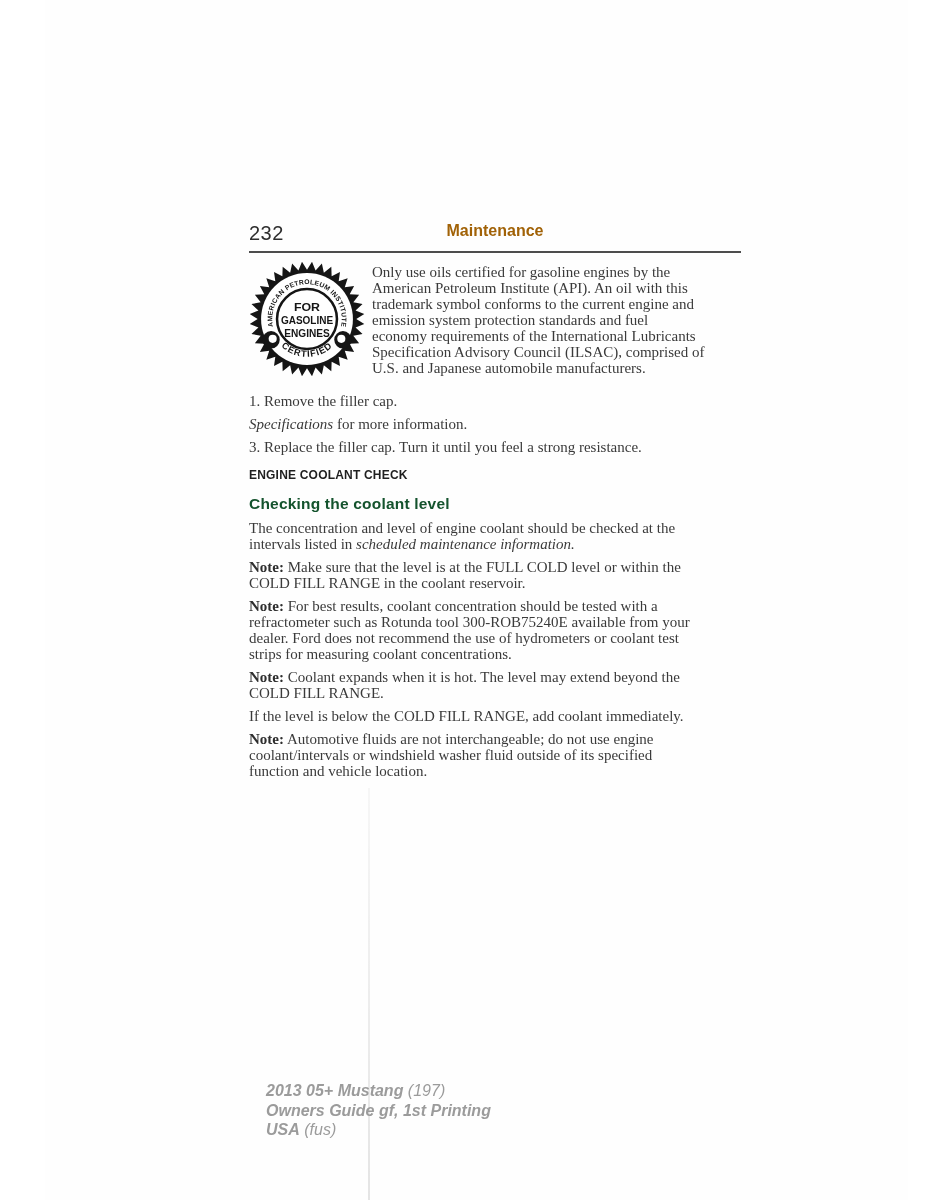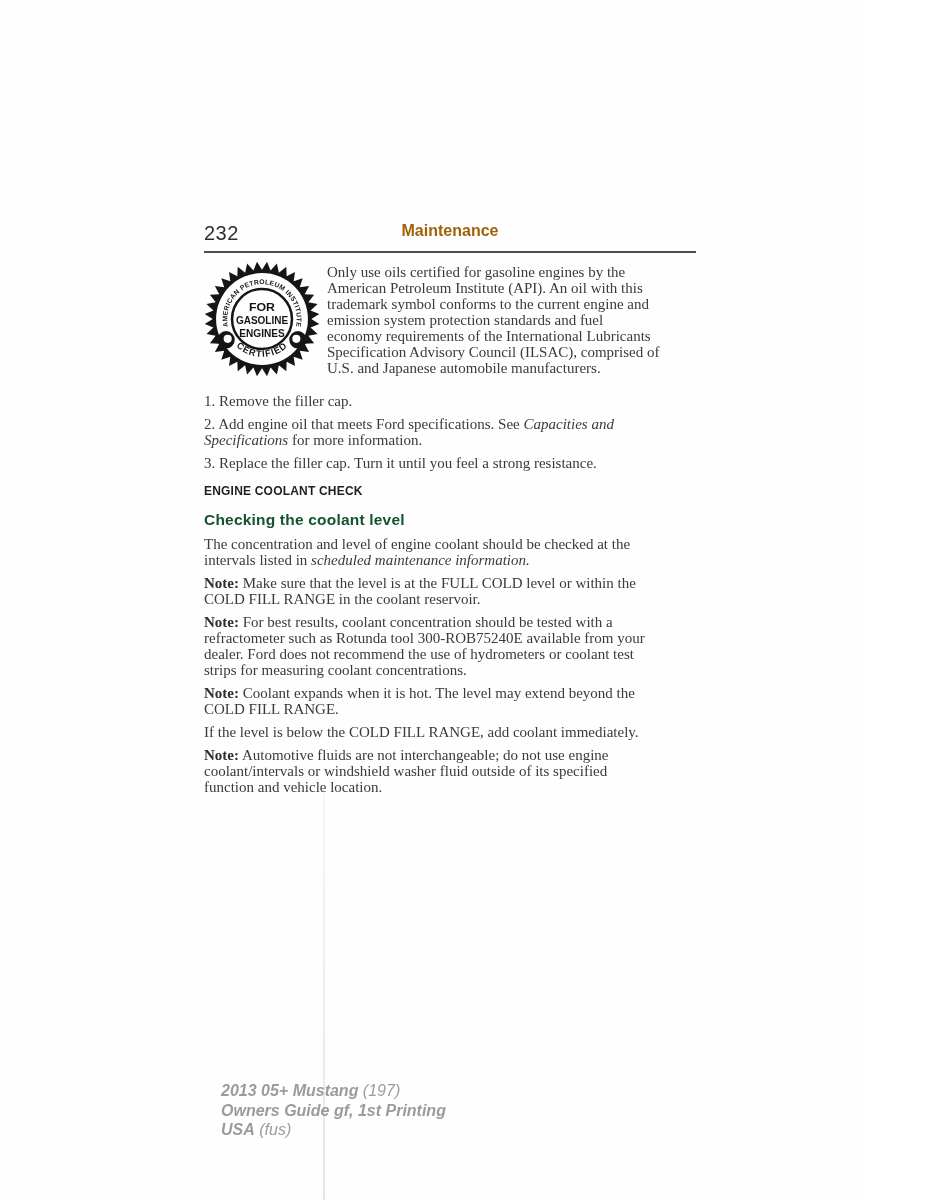--- a/index.html
+++ b/index.html
@@ -4,20 +4,21 @@
 <style>
   html, body { margin: 0; padding: 0; background: #ffffff; }
   .page {
     position: relative;
     width: 863px;
     height: 1200px;
     background: #fefefe;
     overflow: hidden;
     font-family: "Liberation Serif", serif;
     color: #3a3a3a;
+    margin-left: 45px;
   }
   .content {
     position: absolute;
     left: 204px;
     top: 222px;
     width: 492px;
   }
   
   .page-header { position: relative; height: 24px; }
   .page-num {
@@ -132,21 +133,20 @@
         <div class="line">economy requirements of the International Lubricants</div>
         <div class="line">Specification Advisory Council (ILSAC), comprised of</div>
         <div class="line">U.S. and Japanese automobile manufacturers.</div>
       </div>
     </div>
 
     <div class="para steps-block">
       <div class="line">1. Remove the filler cap.</div>
     </div>
     <div class="para">
-      <div class="line"><span>2. Add engine oil that meets Ford specifications. See </span><span class="ital">Capacities and</span></div>
       <div class="line"><span class="ital">Specifications</span><span> for more information.</span></div>
     </div>
     <div class="para">
       <div class="line">3. Replace the filler cap. Turn it until you feel a strong resistance.</div>
     </div>
 
     <h2 class="section-heading">ENGINE COOLANT CHECK</h2>
     <h3 class="sub-heading">Checking the coolant level</h3>
 
     <div class="para">

